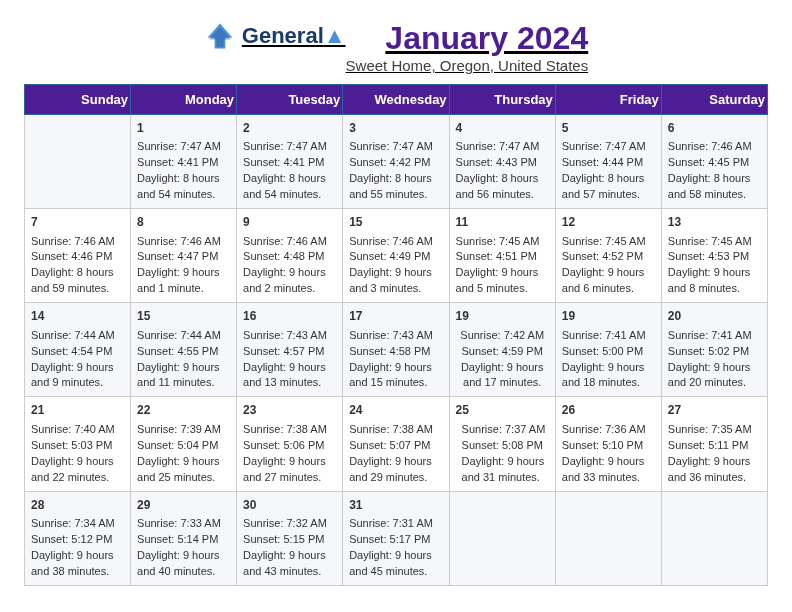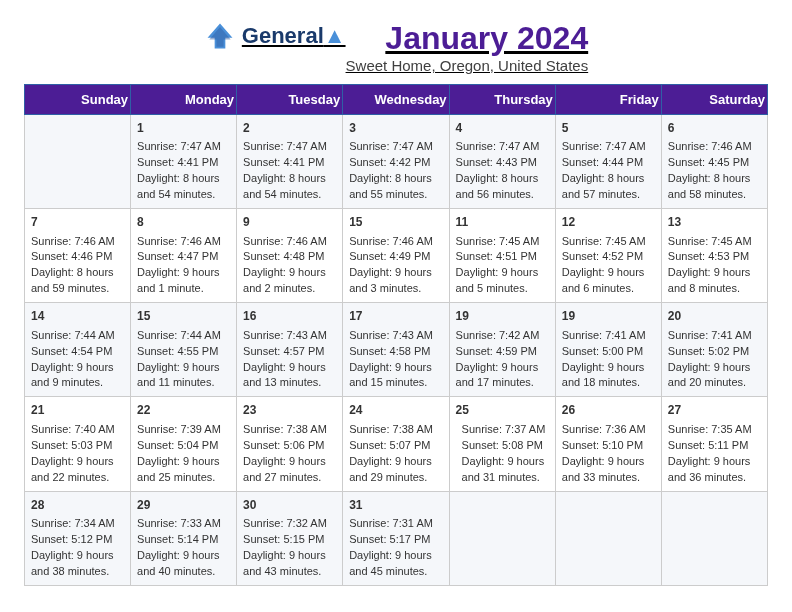--- a/index.html
+++ b/index.html
@@ -187,21 +187,21 @@
         <td>
           <span class="day-number">16</span>
           <div style="line-height: 1.45;">Sunrise: 7:43 AM<br>Sunset: 4:57 PM<br>Daylight: 9 hours<br>and 13 minutes.</div>
         </td>
         <td>
           <span class="day-number">17</span>
           <div style="line-height: 1.45;">Sunrise: 7:43 AM<br>Sunset: 4:58 PM<br>Daylight: 9 hours<br>and 15 minutes.</div>
         </td>
         <td>
           <span class="day-number">19</span>
-          <div style="line-height: 1.45;">Sunrise: 7:42 AM<br>Sunset: 4:59 PM<br>Daylight: 9 hours<br>and 17 minutes.</div>
+          <div style="line-height: 1.45; text-align: center;">Sunrise: 7:42 AM<br>Sunset: 4:59 PM<br>Daylight: 9 hours<br>and 17 minutes.</div>
         </td>
         <td>
           <span class="day-number">19</span>
           <div style="line-height: 1.45;">Sunrise: 7:41 AM<br>Sunset: 5:00 PM<br>Daylight: 9 hours<br>and 18 minutes.</div>
         </td>
         <td>
           <span class="day-number">20</span>
           <div style="line-height: 1.45;">Sunrise: 7:41 AM<br>Sunset: 5:02 PM<br>Daylight: 9 hours<br>and 20 minutes.</div>
         </td>
       </tr>

